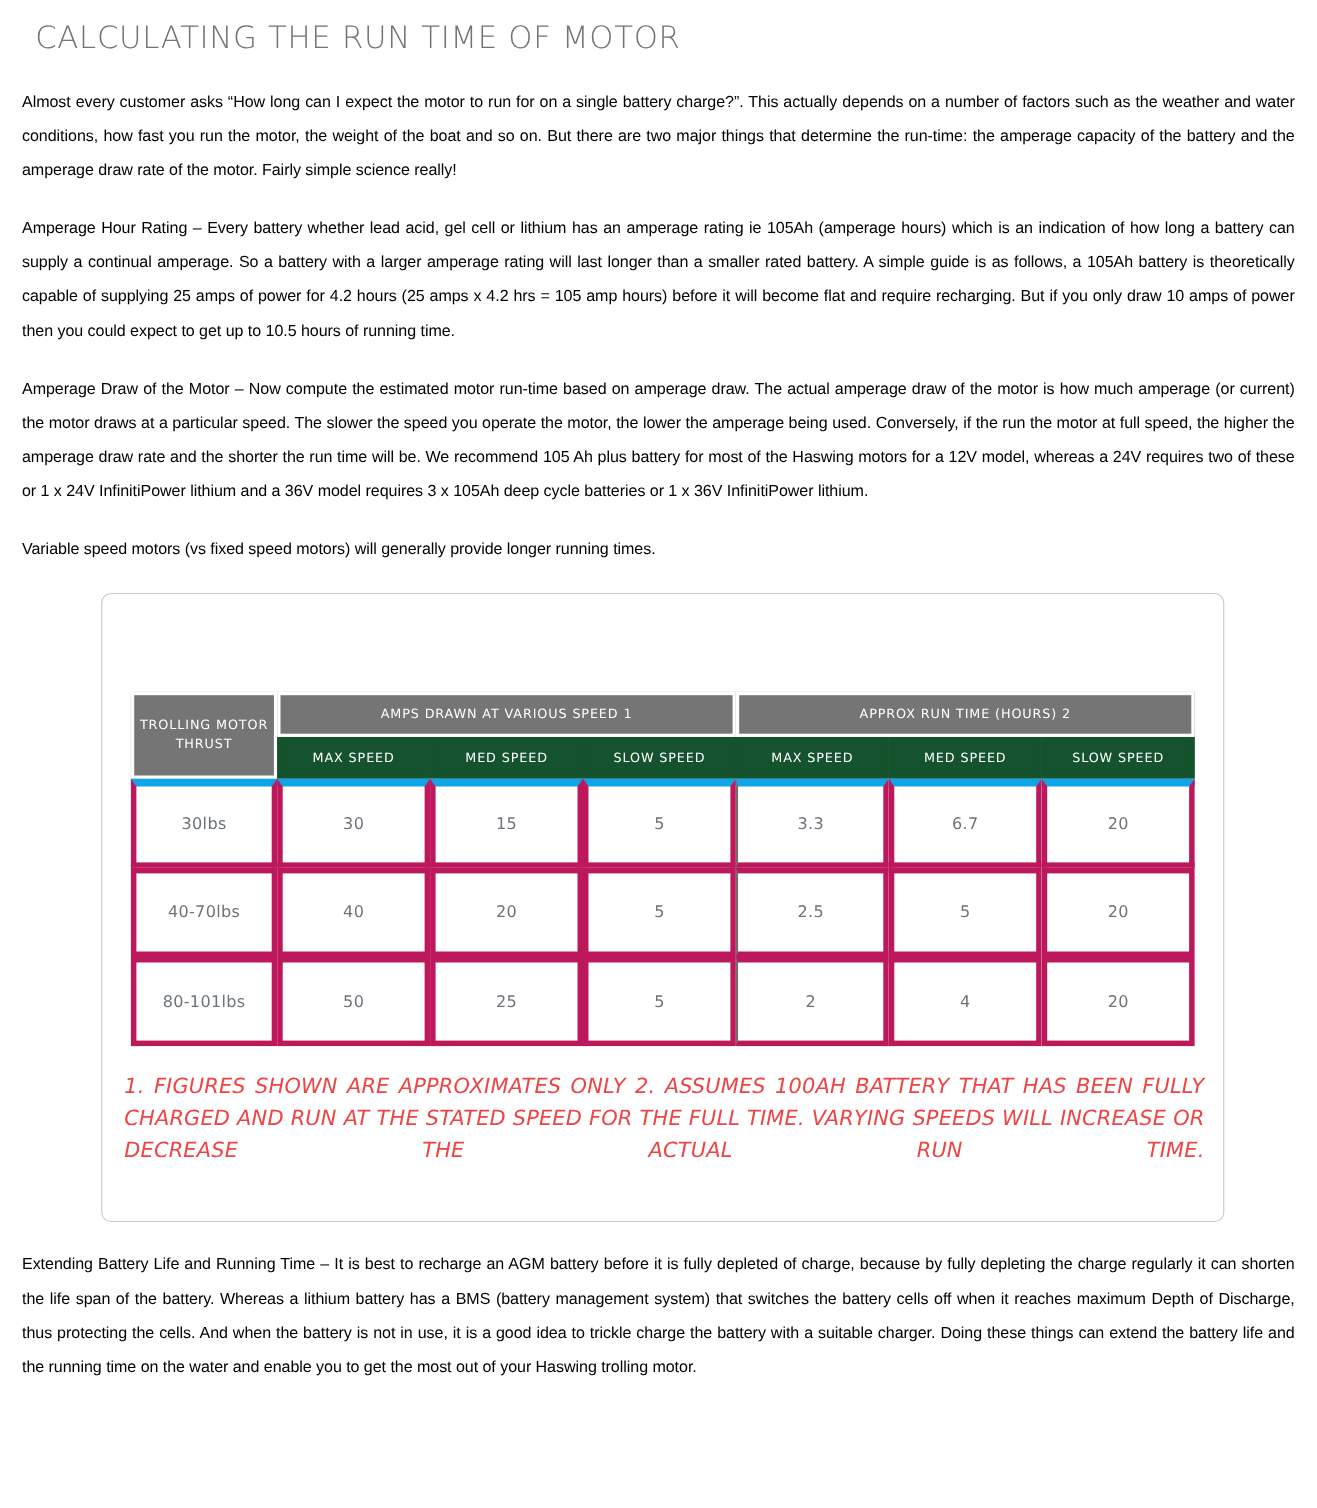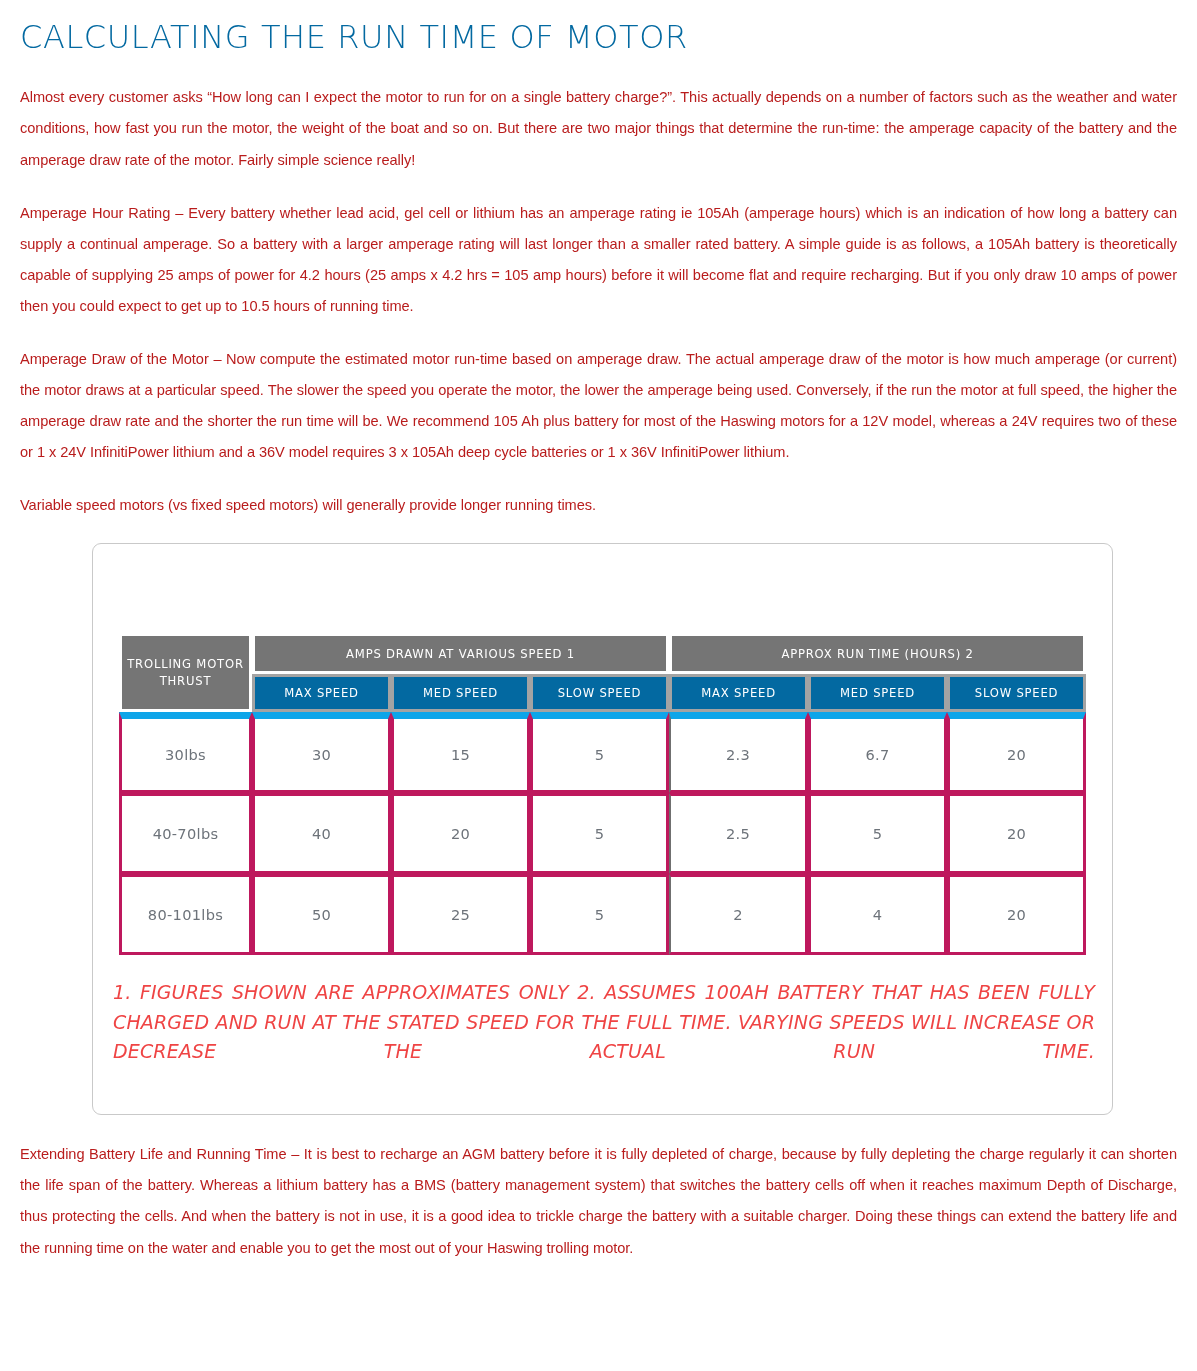--- a/index.html
+++ b/index.html
@@ -16,33 +16,33 @@
     overflow: hidden;
   }
 
   .page {
     width: 1197px;
     padding: 18px 20px 0 20px;
   }
 
   .page-title {
     font-family: "DejaVu Sans", sans-serif;
-    font-size: 32px;
+    font-size: 28px;
     font-weight: 300;
     letter-spacing: 0.6px;
-    color: #0369a1;
-    margin: 0 0 26px 0;
+    color: #737373;
+    margin: 0 0 26px 12px;
     line-height: 1.2;
   }
 
   .body-par {
     font-family: "Liberation Sans", sans-serif;
     font-size: 14.6px;
     line-height: 2.13;
-    color: #b91c1c;
+    color: #000000;
     text-align: justify;
     margin: 0 0 22px 0;
     letter-spacing: -0.05px;
   }
   .body-par.last { margin-bottom: 0; }
 
   
   .table-card {
     margin: 14px 0 0 72px;
     width: 1021px;
@@ -79,33 +79,33 @@
     padding: 9px 4px;
     border: 3px solid #ffffff;
     height: 41px;
     vertical-align: middle;
   }
   .hdr-cell.thrust {
     line-height: 1.45;
     padding: 6px 4px;
   }
   .hdr-sub {
-    background: #0369a1;
+    background: #14532d;
     color: #ffffff;
     font-size: 11.6px;
     letter-spacing: 0.8px;
     font-weight: 400;
     padding: 9px 4px;
-    border: 3px solid #a3a3a3;
+    border: 3px solid #14532d;
     height: 33px;
     vertical-align: middle;
   }
 
   td.data {
-    border: 3px solid #be185d;
+    border: 5px solid #be185d;
     text-align: center;
     font-size: 14.6px;
     color: #6d737a;
     height: 81px;
     vertical-align: middle;
     letter-spacing: 0.3px;
     background: #fff;
   }
   td.data.grp-start { border-left: 2px solid #6f6f6f; }
   td.data.row-first { border-top: 7px solid #0ea5e9; }
@@ -168,21 +168,21 @@
             <th class="hdr-sub">MED SPEED</th>
             <th class="hdr-sub">SLOW SPEED</th>
           </tr>
         </thead>
         <tbody>
           <tr>
             <td class="data row-first">30lbs</td>
             <td class="data row-first">30</td>
             <td class="data row-first">15</td>
             <td class="data row-first">5</td>
-            <td class="data row-first grp-start">2.3</td>
+            <td class="data row-first grp-start">3.3</td>
             <td class="data row-first">6.7</td>
             <td class="data row-first">20</td>
           </tr>
           <tr>
             <td class="data">40-70lbs</td>
             <td class="data">40</td>
             <td class="data">20</td>
             <td class="data">5</td>
             <td class="data grp-start">2.5</td>
             <td class="data">5</td>

